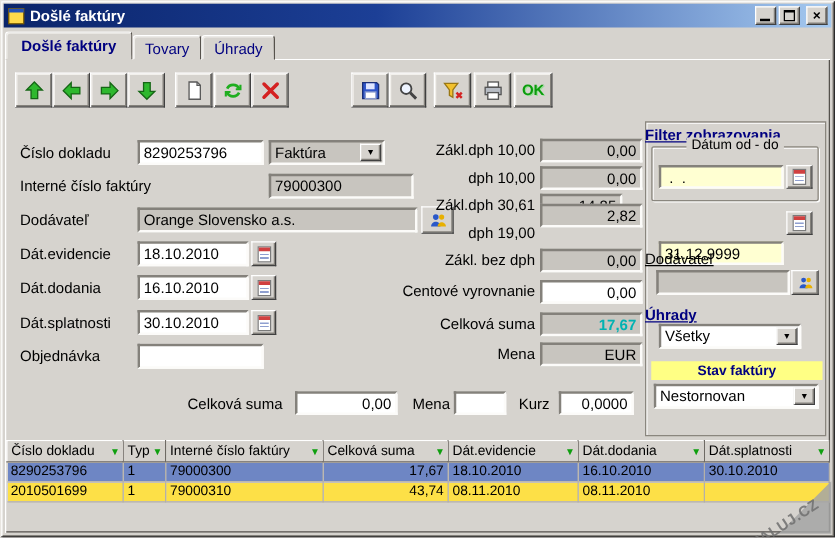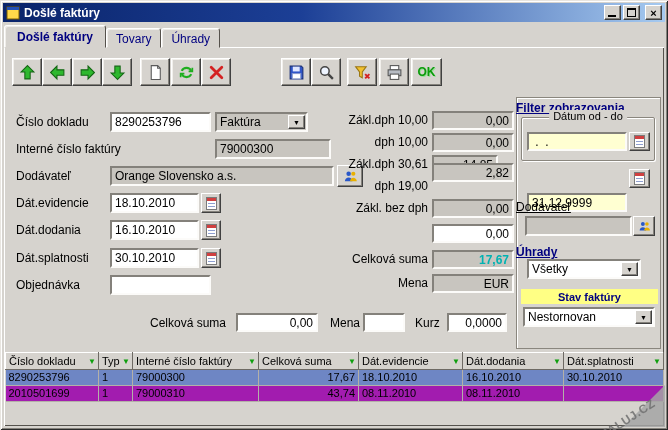--- a/index.html
+++ b/index.html
@@ -62,21 +62,21 @@
   .gpanel{position:absolute;border:1px solid #8a867e;box-shadow:inset 1px 1px 0 #fff;}
   .ylabel{position:absolute;background:#ffff84;color:#000080;font-weight:bold;font-size:11px;
     display:flex;align-items:center;justify-content:center;}
   .ctr{text-align:left;text-decoration:underline;}
   
   .grid{position:absolute;left:5px;top:352px;width:658px;border-collapse:collapse;table-layout:fixed;font-size:11px;}
   .grid th{height:17px;background:#d6d3ce;font-weight:normal;text-align:left;padding:0 12px 0 3px;
     border:1px solid;border-color:#fff #6e6a64 #6e6a64 #fff;position:relative;white-space:nowrap;overflow:hidden;cursor:default;}
   .sort{position:absolute;right:2px;top:4px;color:#0f9f0f;font-size:8px;}
   .grid td{height:15px;line-height:15px;border-right:1px solid #b4b0a8;border-bottom:1px solid #b4b0a8;
-    padding:0 3px;background:#a21caf;white-space:nowrap;overflow:hidden;cursor:default;}
+    padding:0 3px;background:#fde047;white-space:nowrap;overflow:hidden;cursor:default;}
   .grid td.num{text-align:right;}
   tr.sel td{background:#6e86c4;color:#000;}
   
   .wm-tri{position:absolute;right:3px;bottom:3px;width:0;height:0;pointer-events:none;
     border-left:42px solid transparent;border-bottom:42px solid rgba(165,165,165,.85);}
   .wm-text{position:absolute;right:10px;bottom:22px;transform:rotate(-33deg);transform-origin:right bottom;
     font-size:12px;font-weight:bold;color:rgba(110,110,110,.85);letter-spacing:.5px;pointer-events:none;}
 </style>
 </head>
 <body>
@@ -224,20 +224,21 @@
   <span class="lbl lblr" style="left:290px;top:113px;width:138px">Zákl.dph 10,00</span>
   <div class="ed ro num" style="left:432px;top:111px;width:82px;height:19px">0,00</div>
   <span class="lbl lblr" style="left:290px;top:135px;width:138px">dph 10,00</span>
   <div class="ed ro num" style="left:432px;top:133px;width:82px;height:19px">0,00</div>
   <span class="lbl lblr" style="left:290px;top:157px;width:138px">Zákl.dph 30,61</span>
   <div class="ed ro num" style="left:432px;top:155px;width:66px;height:19px">14,85</div>
   <span class="lbl lblr" style="left:290px;top:179px;width:138px">dph 19,00</span>
   <div class="ed ro num" style="left:432px;top:163px;width:82px;height:19px">2,82</div>
   <span class="lbl lblr" style="left:290px;top:201px;width:138px">Zákl. bez dph</span>
   <div class="ed ro num" style="left:432px;top:199px;width:82px;height:19px">0,00</div>
+  <span class="lbl lblr" style="left:290px;top:226px;width:138px">Centové vyrovnanie</span>
   <input class="ed num" style="left: 432px; top: 224px; width: 82px; height: 19px;" value="0,00">
   <span class="lbl lblr" style="left:290px;top:252px;width:138px">Celková suma</span>
   <div class="ed ro num cyan" style="left:432px;top:250px;width:82px;height:19px">17,67</div>
   <span class="lbl lblr" style="left:290px;top:276px;width:138px">Mena</span>
   <div class="ed ro num" style="left:432px;top:274px;width:82px;height:19px">EUR</div>
 
   <span class="lbl" style="left:150px;top:316px">Celková suma</span>
   <input class="ed num" style="left: 236px; top: 313px; width: 82px; height: 19px;" value="0,00">
   <span class="lbl" style="left:330px;top:316px">Mena</span>
   <input class="ed" style="left: 363px; top: 313px; width: 42px; height: 19px;" value="">

